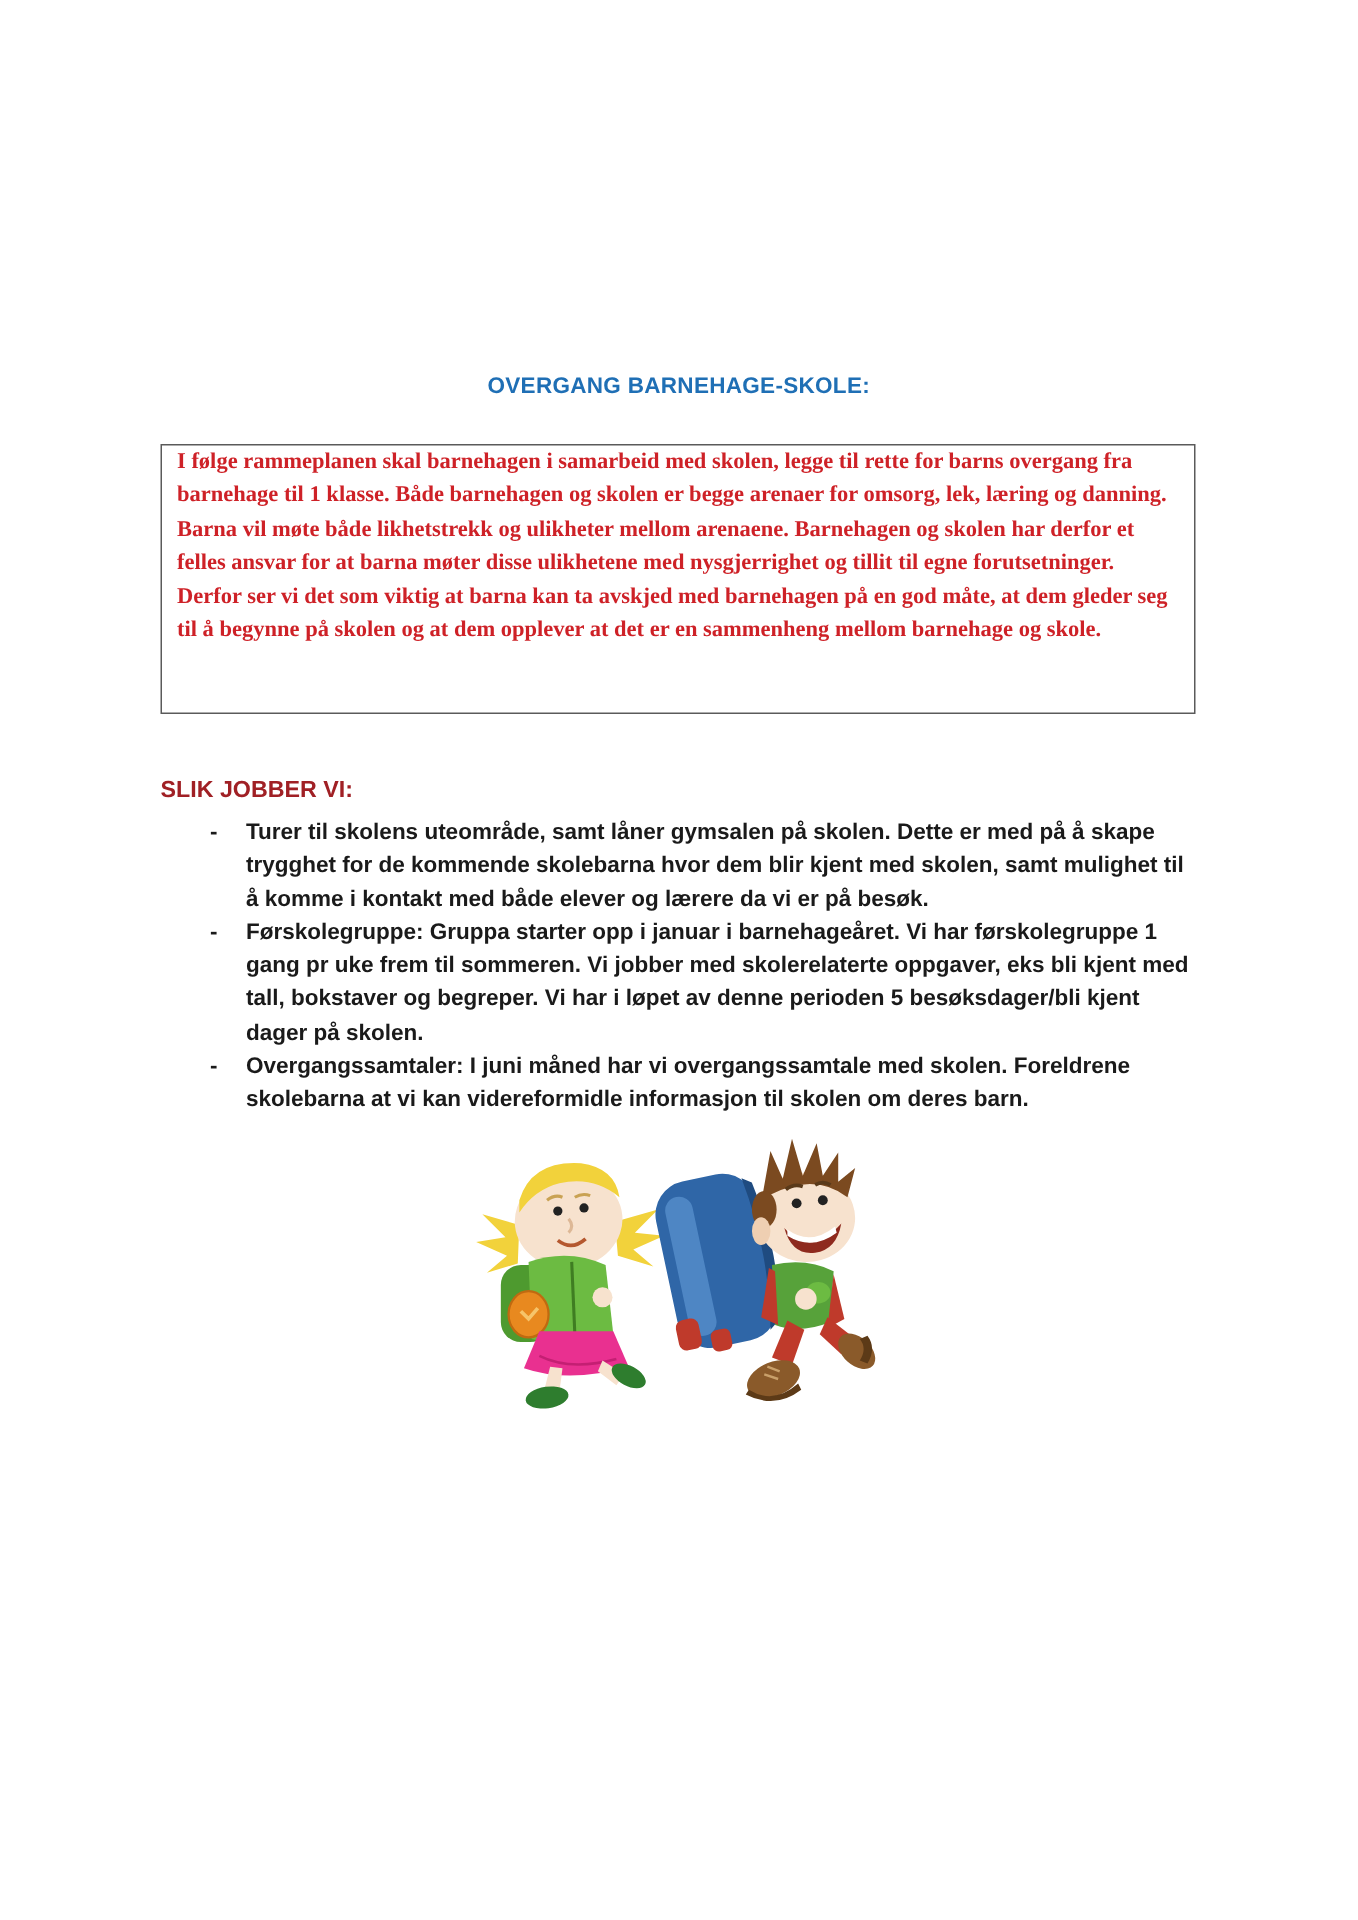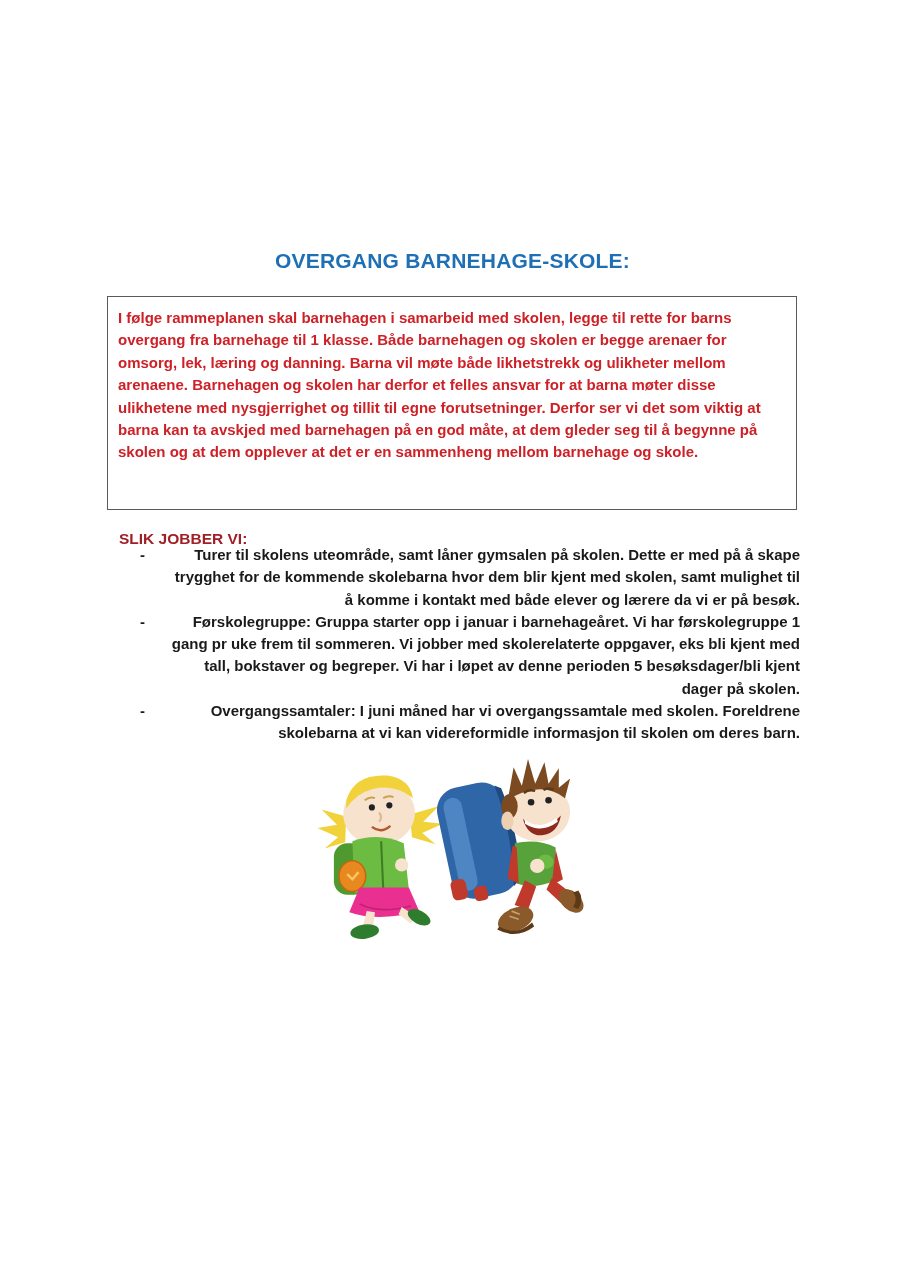--- a/index.html
+++ b/index.html
@@ -8,45 +8,46 @@
     width:905px;height:1280px;
     background:#ffffff;
     margin:0 auto;
     font-family:"Liberation Sans", sans-serif;
     overflow:hidden;
   }
   .doc-title{
     position:absolute;
     left:0;top:249px;width:905px;
     text-align:center;
-    font-size:21px;
+    font-size:15px;
     font-weight:bold;
     color:#1F6FB5;
     margin:0;
     letter-spacing:.2px;
   }
   .intro-box{
     position:absolute;
     left:107px;top:296px;
-    width:690px;height:214px;
+    width:690px;height:180px;
     box-sizing:border-box;
     border:1px solid #5a5a5a;
-    padding:10px 10px 0 10px;
+    padding:0 10px 0 10px;
+    font-family:Liberation Serif, serif;
   }
   .intro-box p{
     margin:0;
     font-size:15px;
     line-height:22.4px;
     font-weight:bold;
     color:#CE2127;
   }
   .section-heading{
     position:absolute;
     left:107px;top:518px;
-    margin:12px;
+    margin:0;
     font-size:15.5px;
     font-weight:bold;
     color:#A02025;
   }
   .bullet-list{
     position:absolute;
     left:140px;top:544px;
     width:660px;
     margin:0;padding:0;
     list-style:none;
@@ -58,21 +59,20 @@
     line-height:22.3px;
     font-weight:bold;
     color:#1A1A1A;
   }
   .bullet-list .marker{
     flex:0 0 24px;
     text-align:left;
   }
   .bullet-list .btext{
     flex:1;
-    text-align:right;
   }
   .illustration{
     position:absolute;
     left:312px;top:755px;
     width:280px;height:190px;
   }
   .illustration svg{display:block;width:100%;height:100%;}
 </style>
 </head>
 <body>

